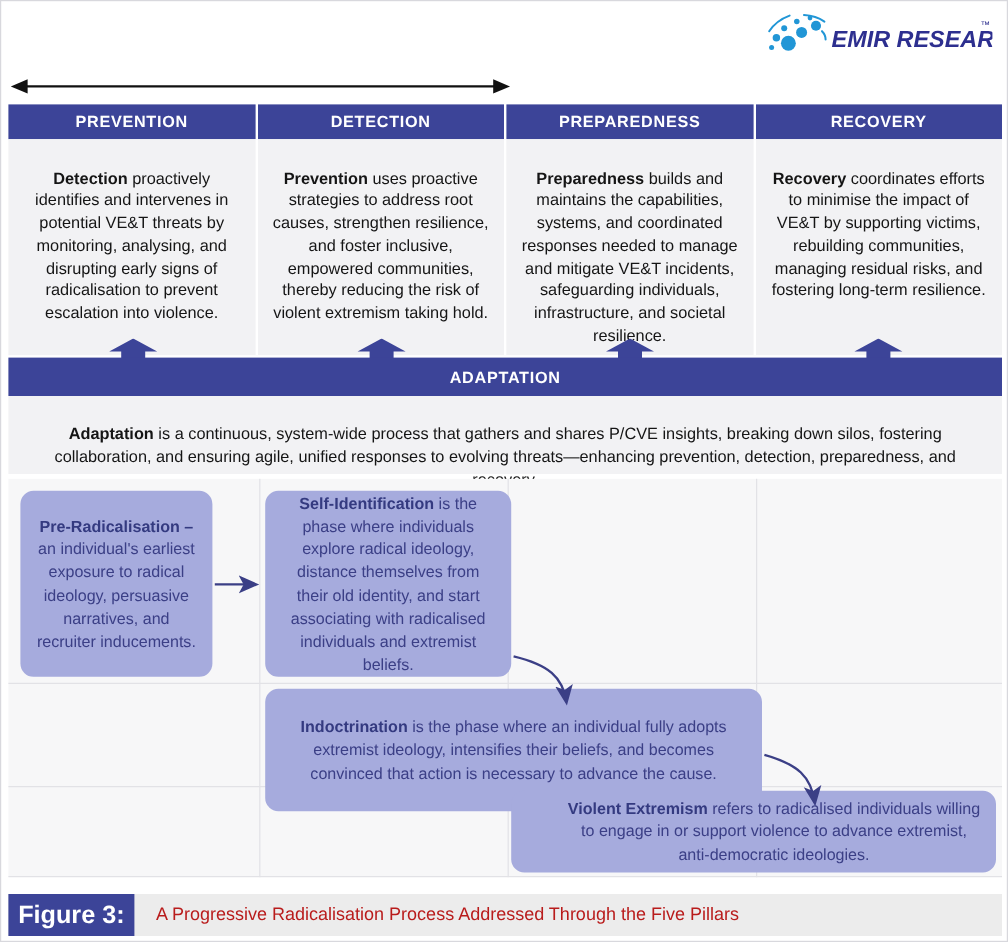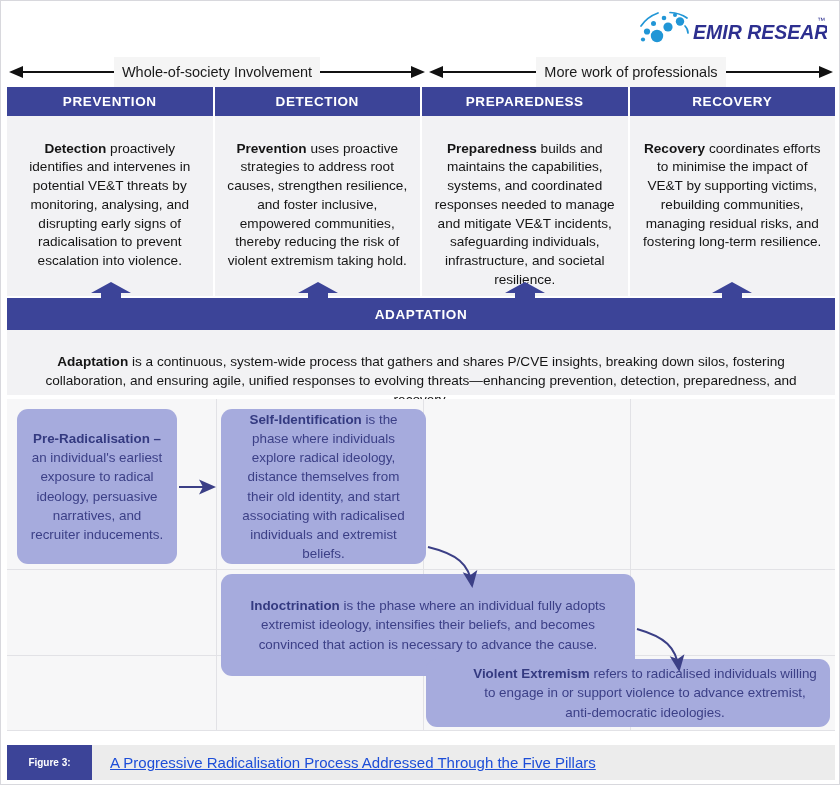--- a/index.html
+++ b/index.html
@@ -235,37 +235,36 @@
   .caption {
     position: absolute;
     left: 6px;
     top: 744px;
     width: 828px;
     height: 35px;
     display: flex;
     background: #ececec;
   }
   .caption-tag {
-    width: 85px;
+    width: 105px;
     background: #3c4498;
     color: #ffffff;
-    font-size: 10px;
+    font-size: 21px;
     font-weight: bold;
     display: flex;
     align-items: center;
     justify-content: center;
   }
   .caption-text {
     flex: 1 1 auto;
     display: flex;
     align-items: center;
     padding-left: 18px;
     font-size: 15px;
-    color: #1d4ed8;
-    text-decoration: underline;
+    color: #b91c1c;
   }
 </style>
 </head>
 <body>
 
 <div id="page">
 
   <div class="logo-wrap">
     <svg viewBox="0 0 200 42" width="200" height="42">
       <g fill="#2196d6">
@@ -288,29 +287,20 @@
     </svg>
   </div>
 
   <div class="arrow-band">
     <div class="arrow-half left">
       <svg class="arrow-line-svg" viewBox="0 0 420 30" preserveAspectRatio="none">
         <line x1="10" y1="15" x2="410" y2="15" stroke="#111111" stroke-width="1.8"></line>
         <polygon points="2,15 16,9 16,21" fill="#111111"></polygon>
         <polygon points="418,15 404,9 404,21" fill="#111111"></polygon>
       </svg>
-      <span class="arrow-label">Whole-of-society Involvement</span>
-    </div>
-    <div class="arrow-half right">
-      <svg class="arrow-line-svg" viewBox="0 0 408 30" preserveAspectRatio="none">
-        <line x1="10" y1="15" x2="398" y2="15" stroke="#111111" stroke-width="1.8"></line>
-        <polygon points="2,15 16,9 16,21" fill="#111111"></polygon>
-        <polygon points="406,15 392,9 392,21" fill="#111111"></polygon>
-      </svg>
-      <span class="arrow-label">More work of professionals</span>
     </div>
   </div>
 
   <div class="pillar-header-row">
     <div class="pillar-header">PREVENTION</div>
     <div class="pillar-header">DETECTION</div>
     <div class="pillar-header">PREPAREDNESS</div>
     <div class="pillar-header">RECOVERY</div>
   </div>
 

